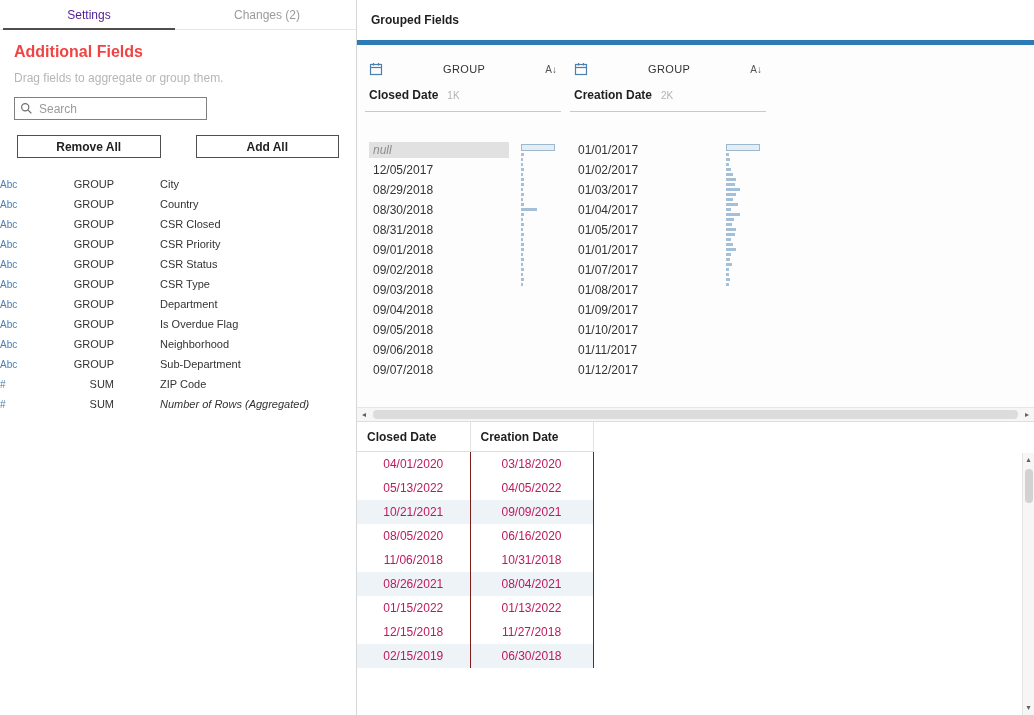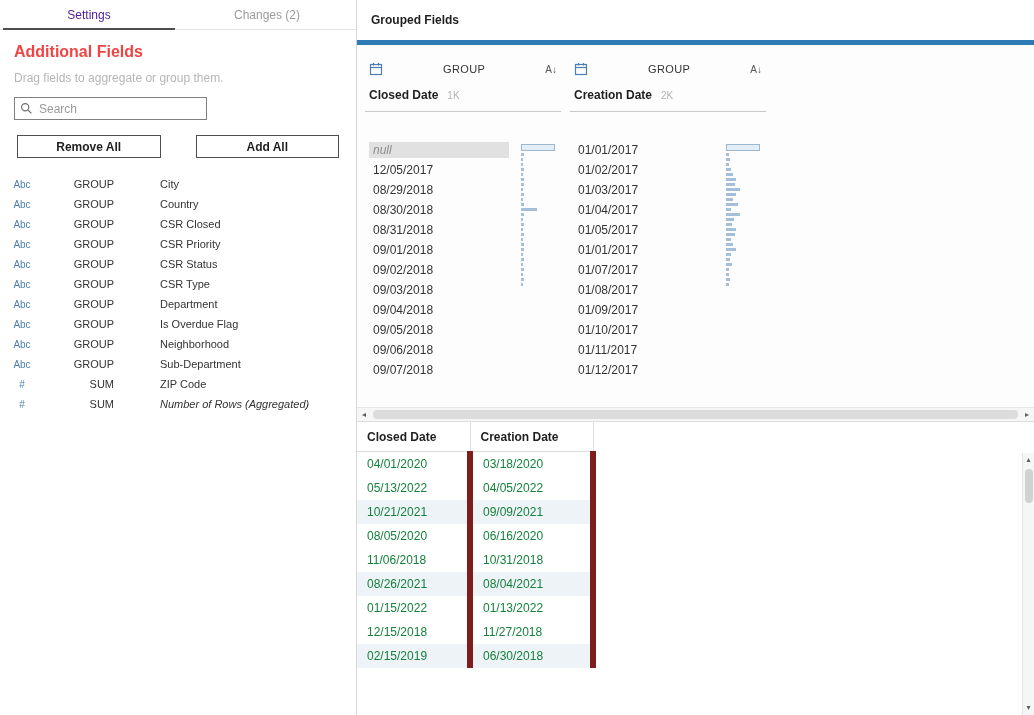--- a/index.html
+++ b/index.html
@@ -24,21 +24,21 @@
   .search-input { border:none; outline:none; width:100%; height:100%;
     padding:0 6px 0 24px; font-size:12px; color:#333; background:transparent; }
   .search-input::placeholder { color:#9a9a9a; }
   .btn-row { display:flex; margin:15px 17px 0; gap:35px; }
   .btn { width:144px; height:23px; border:1px solid #4f4f4f; background:#fff;
     font-weight:bold; font-size:12px; color:#1f1f1f; display:flex; align-items:center;
     justify-content:center; cursor:pointer; font-family:"Liberation Sans",sans-serif; }
   .field-list { margin-top:16px; }
   .field-row { display:grid; grid-template-columns:44px 70px auto; height:20px;
     align-items:center; font-size:11px; color:#333; cursor:pointer; }
-  .field-icon { text-align:center; color:#4c7fb0; font-size:10px; }
+  .field-icon { text-align:left; color:#4c7fb0; font-size:10px; }
   .field-agg { text-align:right; color:#333; }
   .field-name { padding-left:46px; white-space:nowrap; }
   .field-name.italic { font-style:italic; }
 
   
   .right-header { position:absolute; left:357px; top:0; width:677px; height:40px;
     background:#fff; display:flex; align-items:center; padding-left:14px;
     font-size:12px; font-weight:bold; color:#1f1f1f; }
   .accent-bar { position:absolute; left:357px; top:40px; width:677px; height:5px; }
 
@@ -74,22 +74,22 @@
   .h-thumb { flex:1; height:9px; margin:0 2px; background:#dcdcdc; border-radius:4px;
     cursor:pointer; }
 
   
   .table-area { position:absolute; left:357px; top:422px; width:665px; height:293px;
     background:#fff; overflow:hidden; }
   table.data-table { border-collapse:collapse; font-size:12px; table-layout:fixed; }
   .data-table th { text-align:left; font-weight:bold; color:#1f1f1f;
     padding:8px 10px 7px; border-right:1px solid #e2e2e2; border-bottom:1px solid #dedede;
     background:#fff; }
-  .data-table td { padding:5px 10px; border-right:6px solid #7f1d1d; color:#15803d;
-    white-space:nowrap; }
+  .data-table td { padding:5px 10px; border-right:1px solid #7f1d1d; color:#be185d;
+    white-space:nowrap;text-align:center; }
   .data-table tr.banded td { background:#eef3f8; }
   .col-0 { width:113px; } .col-1 { width:123px; }
 
   
   .v-scrollbar { position:absolute; right:0; top:453px; width:12px; height:262px;
     background:#f6f6f6; border-left:1px solid #e6e6e6; display:flex;
     flex-direction:column; align-items:center; }
   .v-scrollbar .scroll-arrow { width:12px; height:14px; }
   .v-thumb { width:8px; height:34px; background:#d2d2d2; border-radius:4px;
     margin-top:2px; cursor:pointer; }

